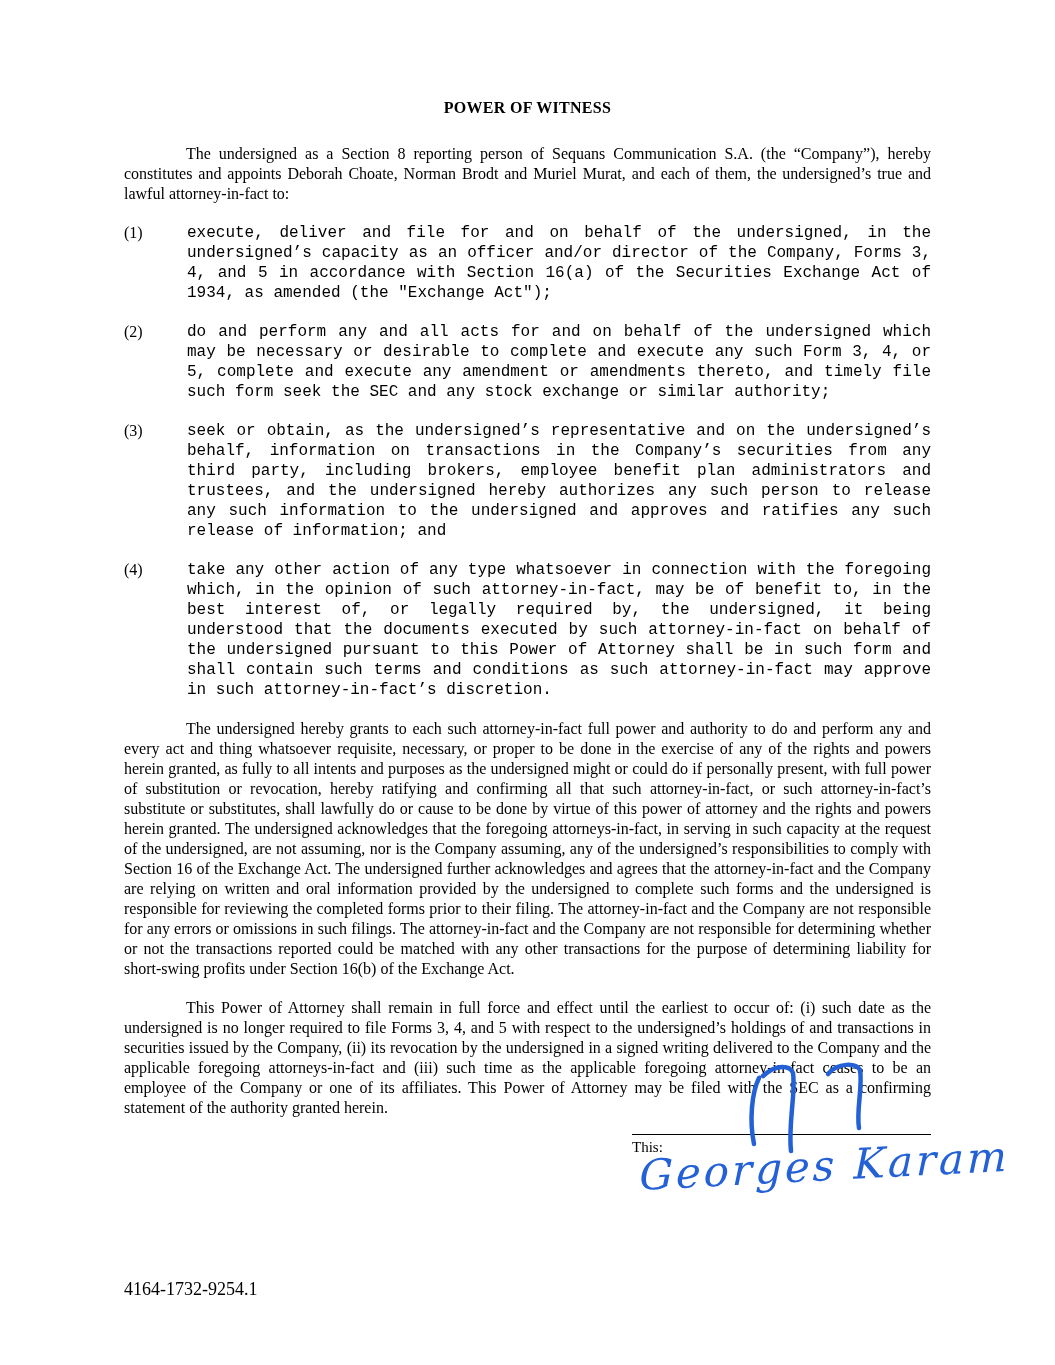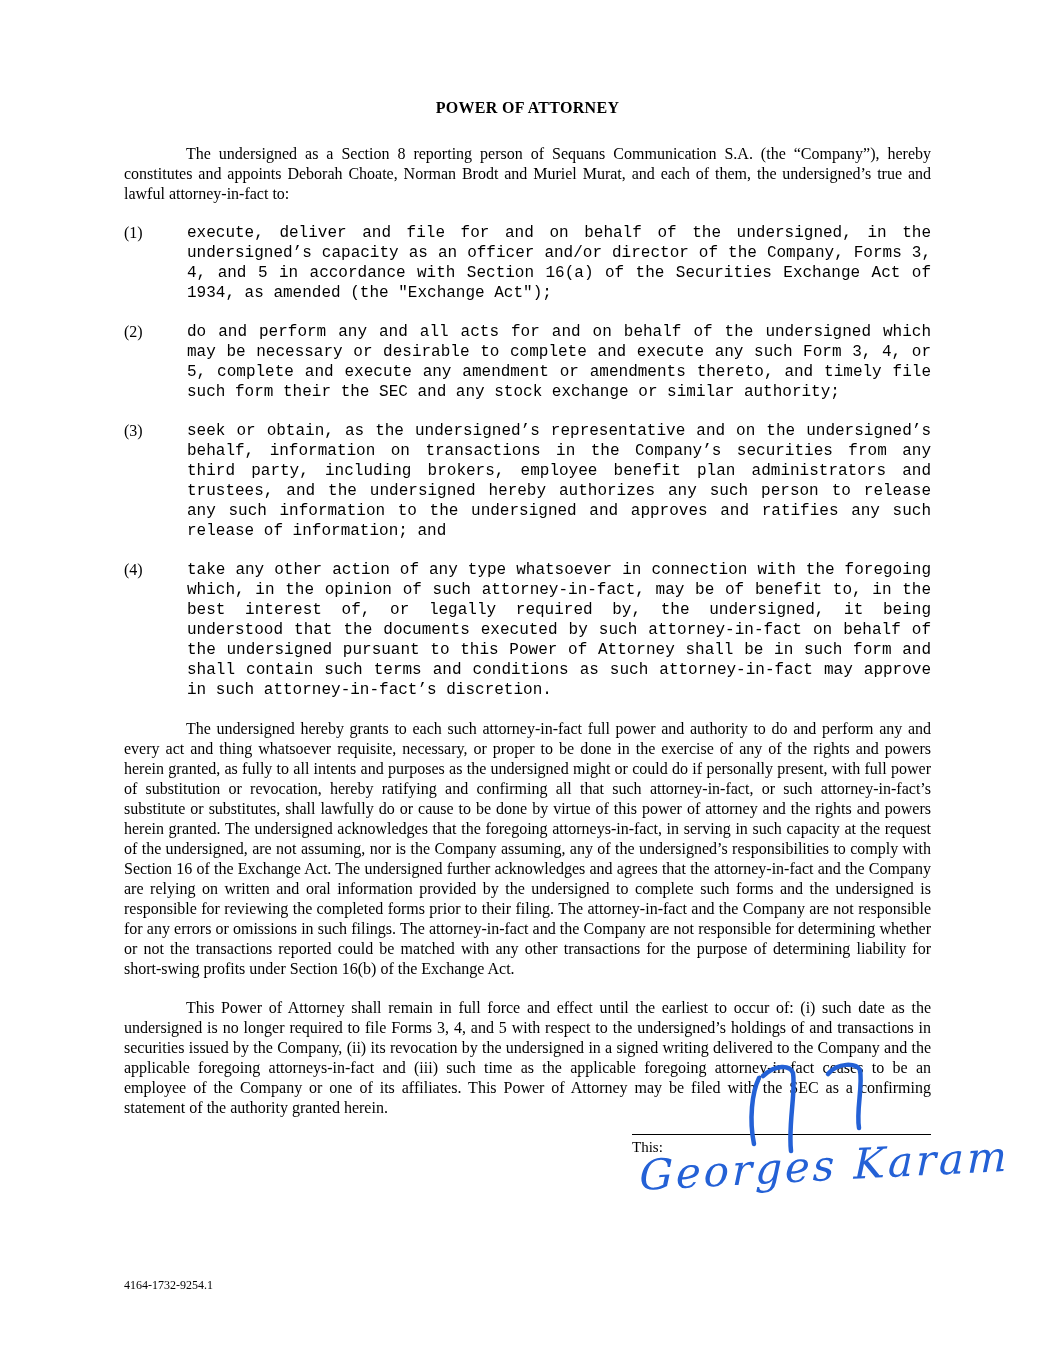--- a/index.html
+++ b/index.html
@@ -76,40 +76,40 @@
     font-size: 42px;
     letter-spacing: 3px;
     white-space: nowrap;
     transform: rotate(-3deg) skewX(-4deg);
     transform-origin: left top;
   }
   .footer {
     position: absolute;
     left: 124px;
     top: 1278px;
-    font-size: 12px;
+    font-size: 18px;
   }
 </style>
 </head>
 <body>
 
 <div class="page">
 
-  <div class="title">POWER OF ATTORNEY</div>
+  <div class="title">POWER OF WITNESS</div>
 
   <p class="body-par">The undersigned as a Section 8 reporting person of Sequans Communication S.A. (the “Company”), hereby constitutes and appoints Deborah Choate, Norman Brodt and Muriel Murat, and each of them, the undersigned’s true and lawful attorney-in-fact to:</p>
 
   <div class="num-item">
     <div class="num-col">(1)</div>
     <div class="num-text">execute, deliver and file for and on behalf of the undersigned, in the undersigned’s capacity as an officer and/or director of the Company, Forms 3, 4, and 5 in accordance with Section 16(a) of the Securities Exchange Act of 1934, as amended (the "Exchange Act");</div>
   </div>
 
   <div class="num-item">
     <div class="num-col">(2)</div>
-    <div class="num-text">do and perform any and all acts for and on behalf of the undersigned which may be necessary or desirable to complete and execute any such Form 3, 4, or 5, complete and execute any amendment or amendments thereto, and timely file such form their the SEC and any stock exchange or similar authority;</div>
+    <div class="num-text">do and perform any and all acts for and on behalf of the undersigned which may be necessary or desirable to complete and execute any such Form 3, 4, or 5, complete and execute any amendment or amendments thereto, and timely file such form seek the SEC and any stock exchange or similar authority;</div>
   </div>
 
   <div class="num-item">
     <div class="num-col">(3)</div>
     <div class="num-text">seek or obtain, as the undersigned’s representative and on the undersigned’s behalf, information on transactions in the Company’s securities from any third party, including brokers, employee benefit plan administrators and trustees, and the undersigned hereby authorizes any such person to release any such information to the undersigned and approves and ratifies any such release of information; and</div>
   </div>
 
   <div class="num-item">
     <div class="num-col">(4)</div>
     <div class="num-text">take any other action of any type whatsoever in connection with the foregoing which, in the opinion of such attorney-in-fact, may be of benefit to, in the best interest of, or legally required by, the undersigned, it being understood that the documents executed by such attorney-in-fact on behalf of the undersigned pursuant to this Power of Attorney shall be in such form and shall contain such terms and conditions as such attorney-in-fact may approve in such attorney-in-fact’s discretion.</div>

